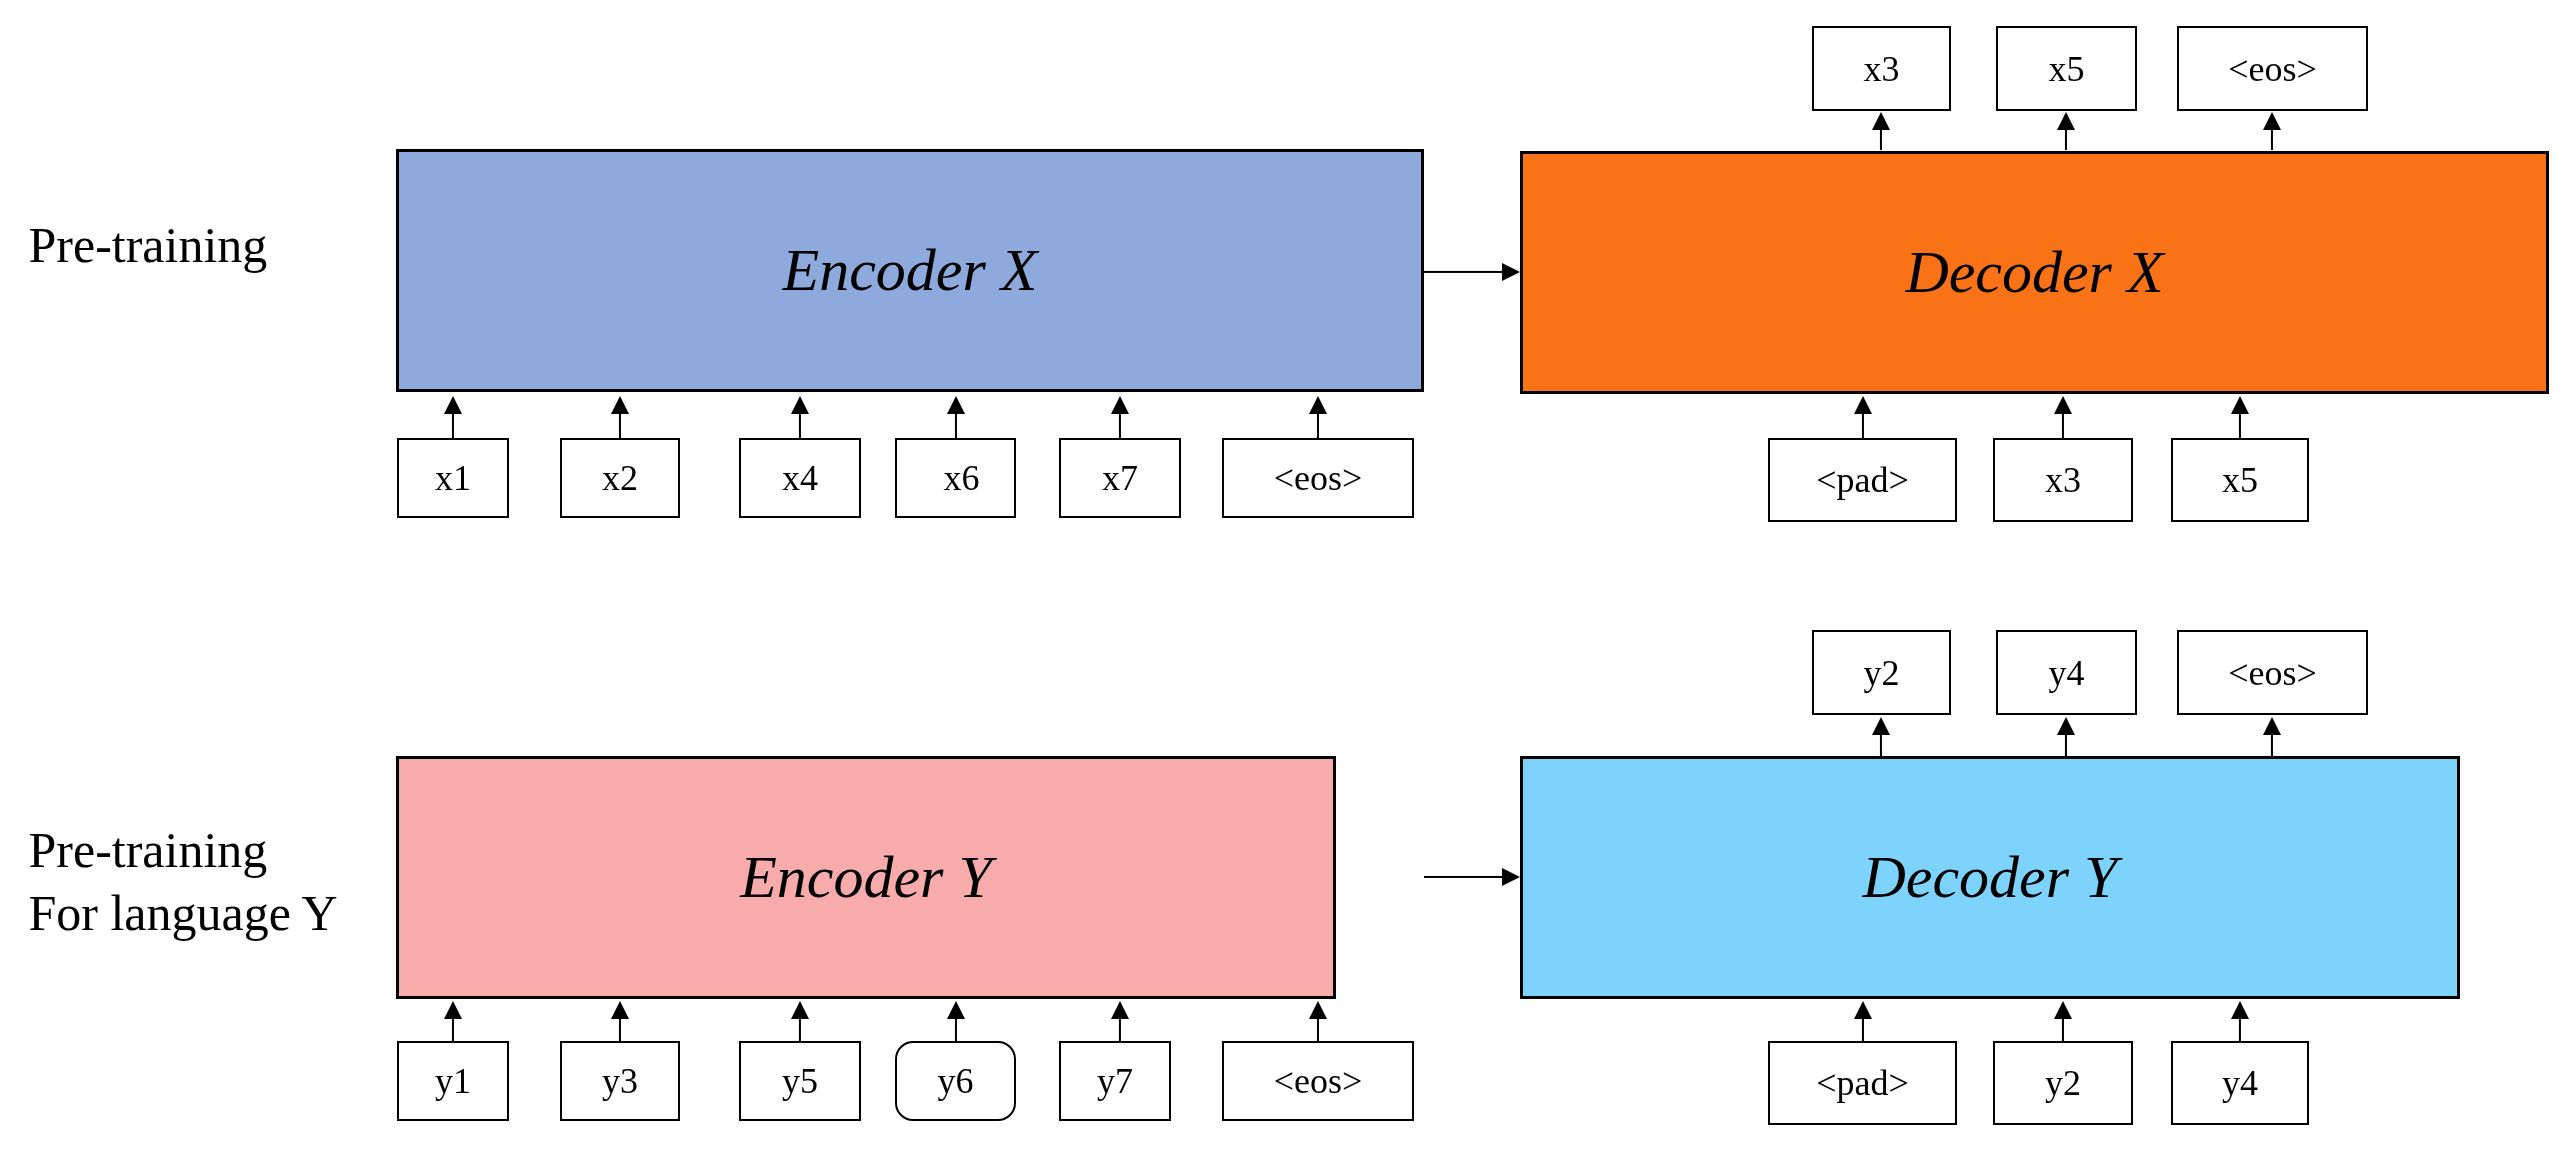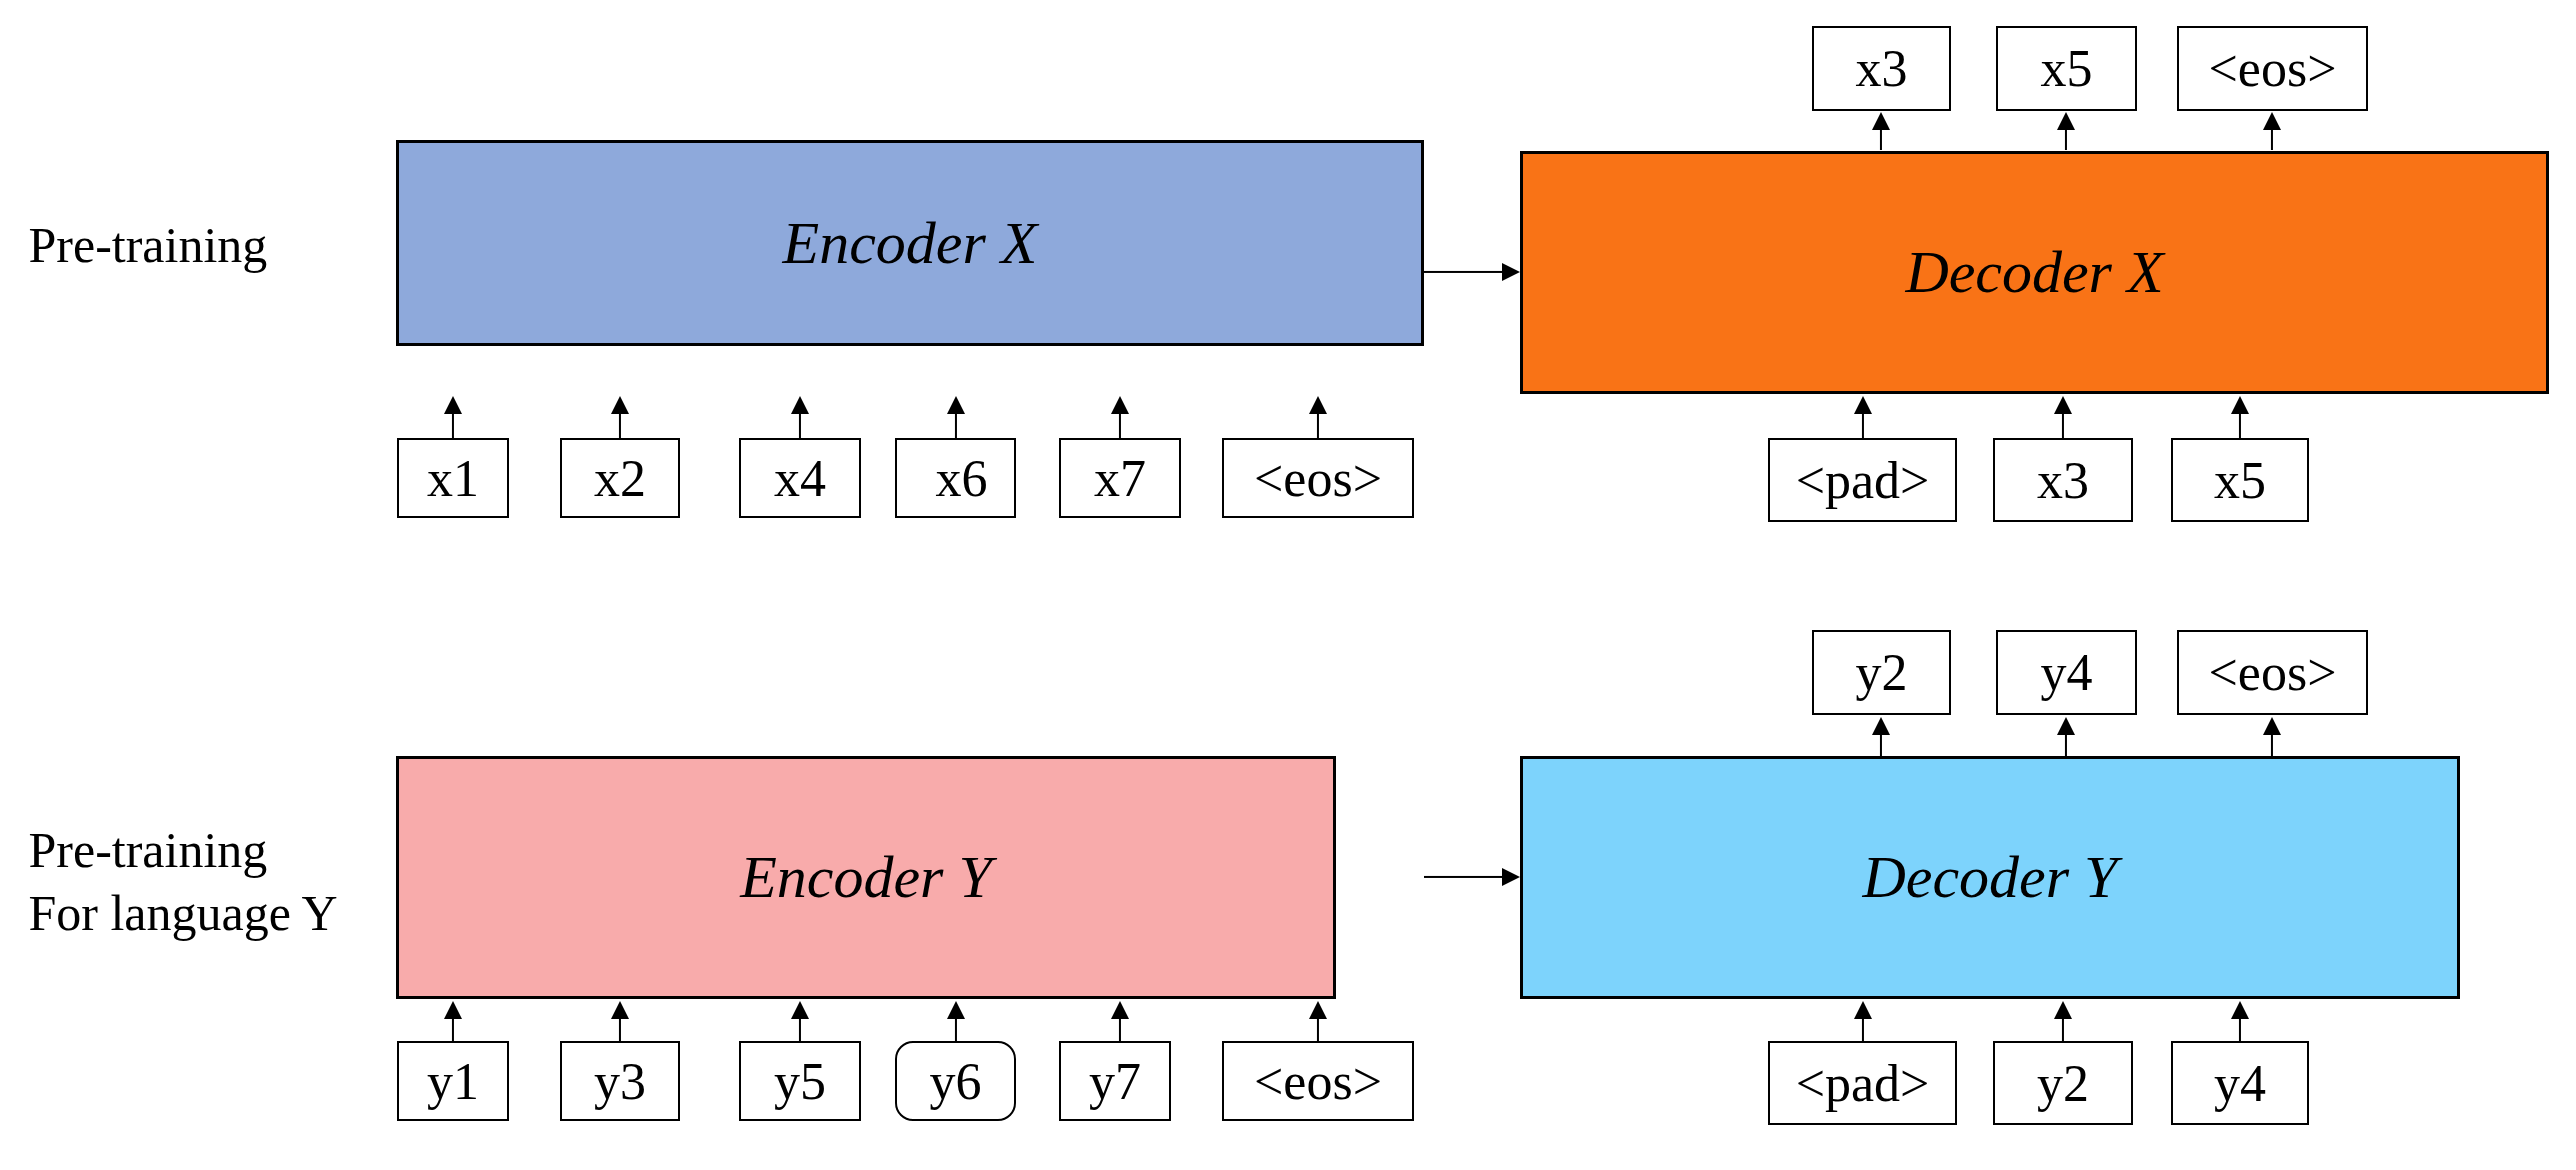--- a/index.html
+++ b/index.html
@@ -37,21 +37,21 @@
     white-space: nowrap;
   }
   .token {
     position: absolute;
     box-sizing: border-box;
     border: 2.8px solid #000000;
     background: #ffffff;
     display: flex;
     align-items: center;
     justify-content: center;
-    font-size: 52px;
+    font-size: 36px;
     white-space: nowrap;
   }
   .arr-up { position: absolute; width: 18.5px; }
   .arr-up::before {
     content: "";
     position: absolute;
     left: 50%; top: 14.2px; bottom: 0;
     width: 2.1px;
     transform: translateX(-50%);
     background: #000000;
@@ -100,21 +100,21 @@
       <span>x5</span>
     </div>
   <div class="token" style="left:2177px;top:26px;width:191px;height:85px;">
       <span>&lt;eos&gt;</span>
     </div>
 
   <div class="arr-up" style="left:1872px;top:112px;height:38px;"></div>
   <div class="arr-up" style="left:2057px;top:112px;height:38px;"></div>
   <div class="arr-up" style="left:2263px;top:112px;height:38px;"></div>
 
-  <div class="bigbox" style="left: 396px; top: 140px; width: 1028px; height: 206px; background-color: rgb(142, 169, 219);">
+  <div class="bigbox" style="left: 396px; top: 149px; width: 1028px; height: 243px; background-color: rgb(142, 169, 219);">
     <span class="bigtitle">Encoder X</span>
   </div>
   <div class="arr-right" style="left:1424px;top:263px;width:96px;"></div>
   <div class="bigbox" style="left: 1520px; top: 151px; width: 1029px; height: 243px; background-color: #f97316;">
     <span class="bigtitle">Decoder X</span>
   </div>
 
   <div class="arr-up" style="left:444px;top:396px;height:43px;"></div>
   <div class="arr-up" style="left:611px;top:396px;height:43px;"></div>
   <div class="arr-up" style="left:791px;top:396px;height:43px;"></div>

